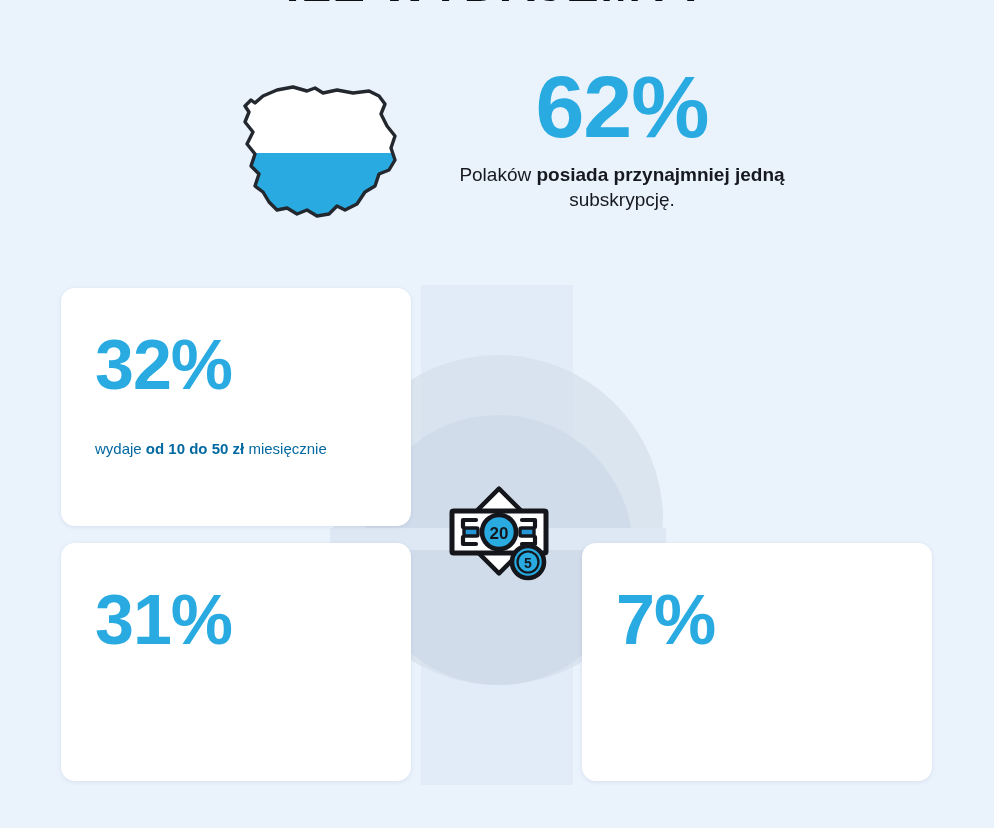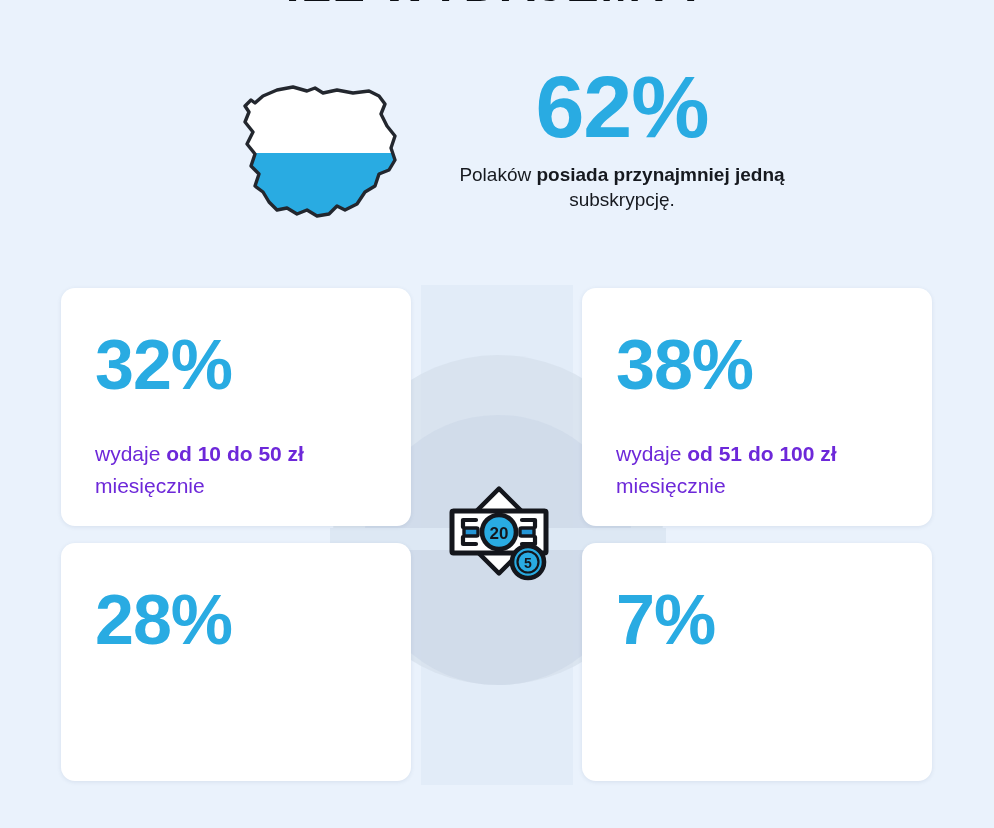--- a/index.html
+++ b/index.html
@@ -161,23 +161,23 @@
   .card-pct {
     font-size: 70px;
     font-weight: 800;
     color: #29abe2;
     line-height: 1;
     letter-spacing: -1px;
     margin: 0;
     padding-top: 42px;
   }
   .card-desc {
-    font-size: 21px;
+    font-size: 15px;
     line-height: 1.5;
-    color: #6d28d9;
+    color: #0369a1;
     margin: 38px 0 0 0;
     font-weight: 400;
   }
   .card-desc b { font-weight: 700; }
 </style>
 </head>
 <body>
 
 <div class="infographic">
 
@@ -247,26 +247,22 @@
       <circle cx="85" cy="79" r="10.5" fill="none" stroke="#14161c" stroke-width="2.2"></circle>
       <text x="85" y="85" text-anchor="middle" font-family="Liberation Sans, sans-serif" font-size="14" font-weight="700" fill="#14161c">5</text>
     </svg>
   </div>
 
   <div class="card card-tl">
     <div class="card-pct">32%</div>
     <p class="card-desc"><span>wydaje </span><b>od 10 do 50 zł</b><span> miesięcznie</span></p>
   </div>
 
-  <div class="card card-tr">
-    <div class="card-pct">38%</div>
-    <p class="card-desc"><span>wydaje </span><b>od 51 do 100 zł</b><span> miesięcznie</span></p>
-  </div>
 
   <div class="card card-bl">
-    <div class="card-pct">28%</div>
+    <div class="card-pct">31%</div>
   </div>
 
   <div class="card card-br">
     <div class="card-pct">7%</div>
   </div>
 
 </div>
 
 </body></html>

